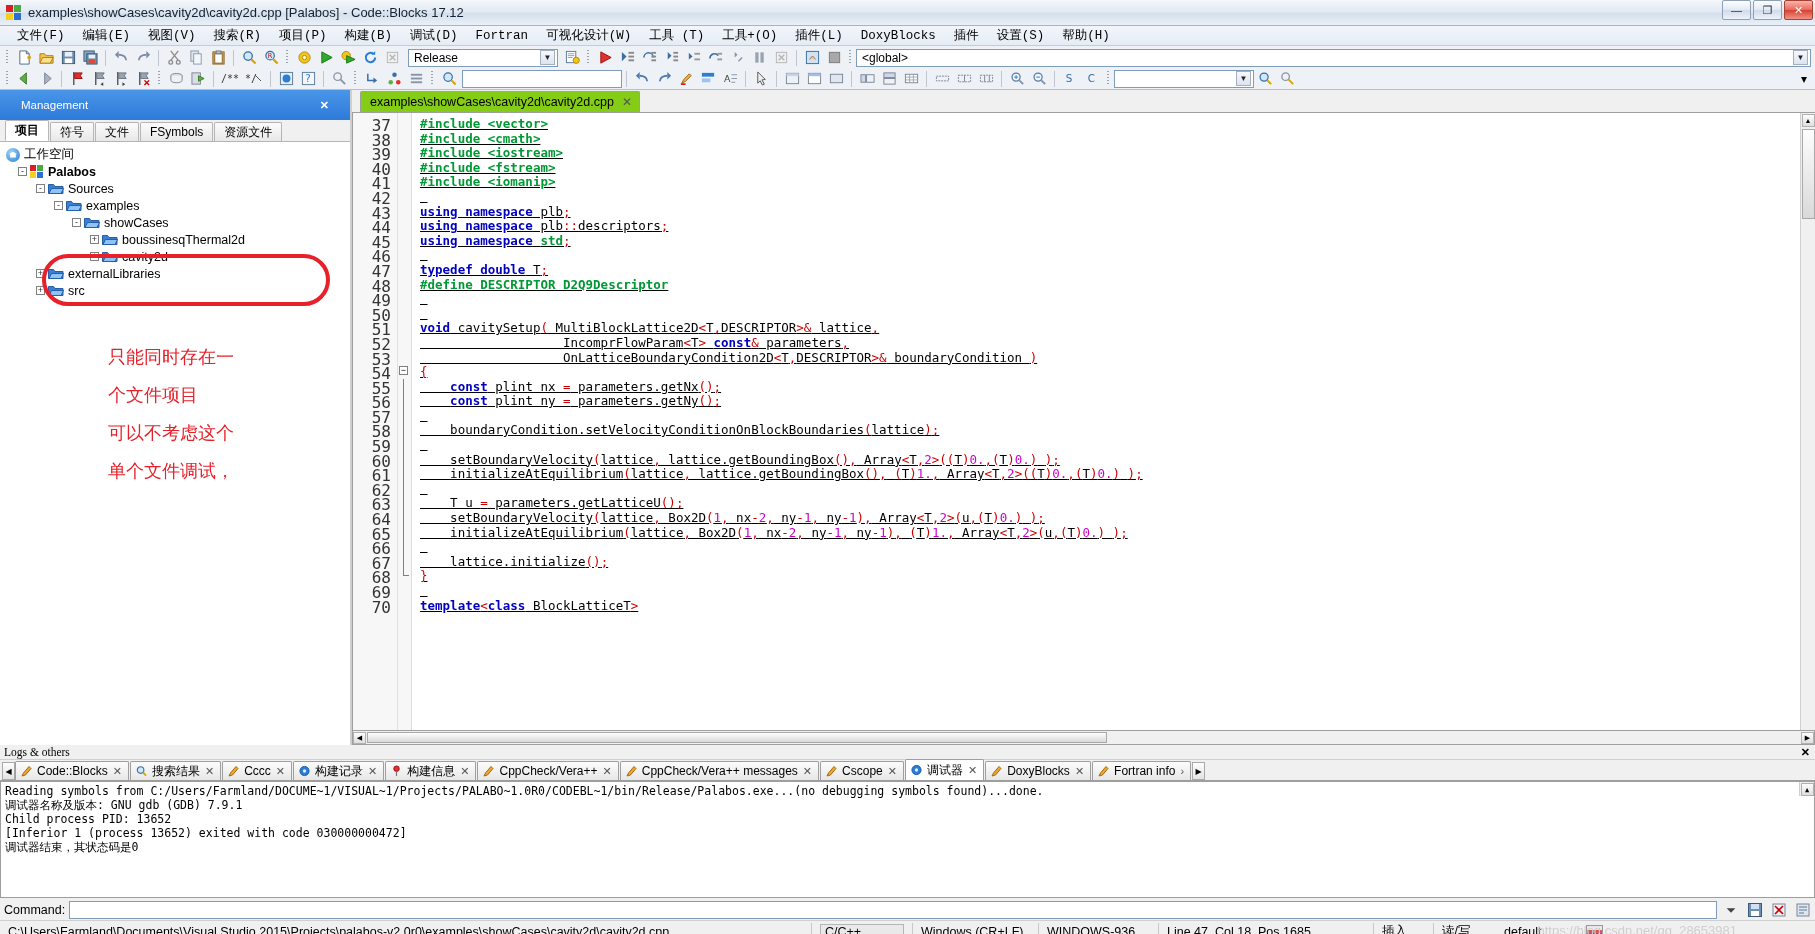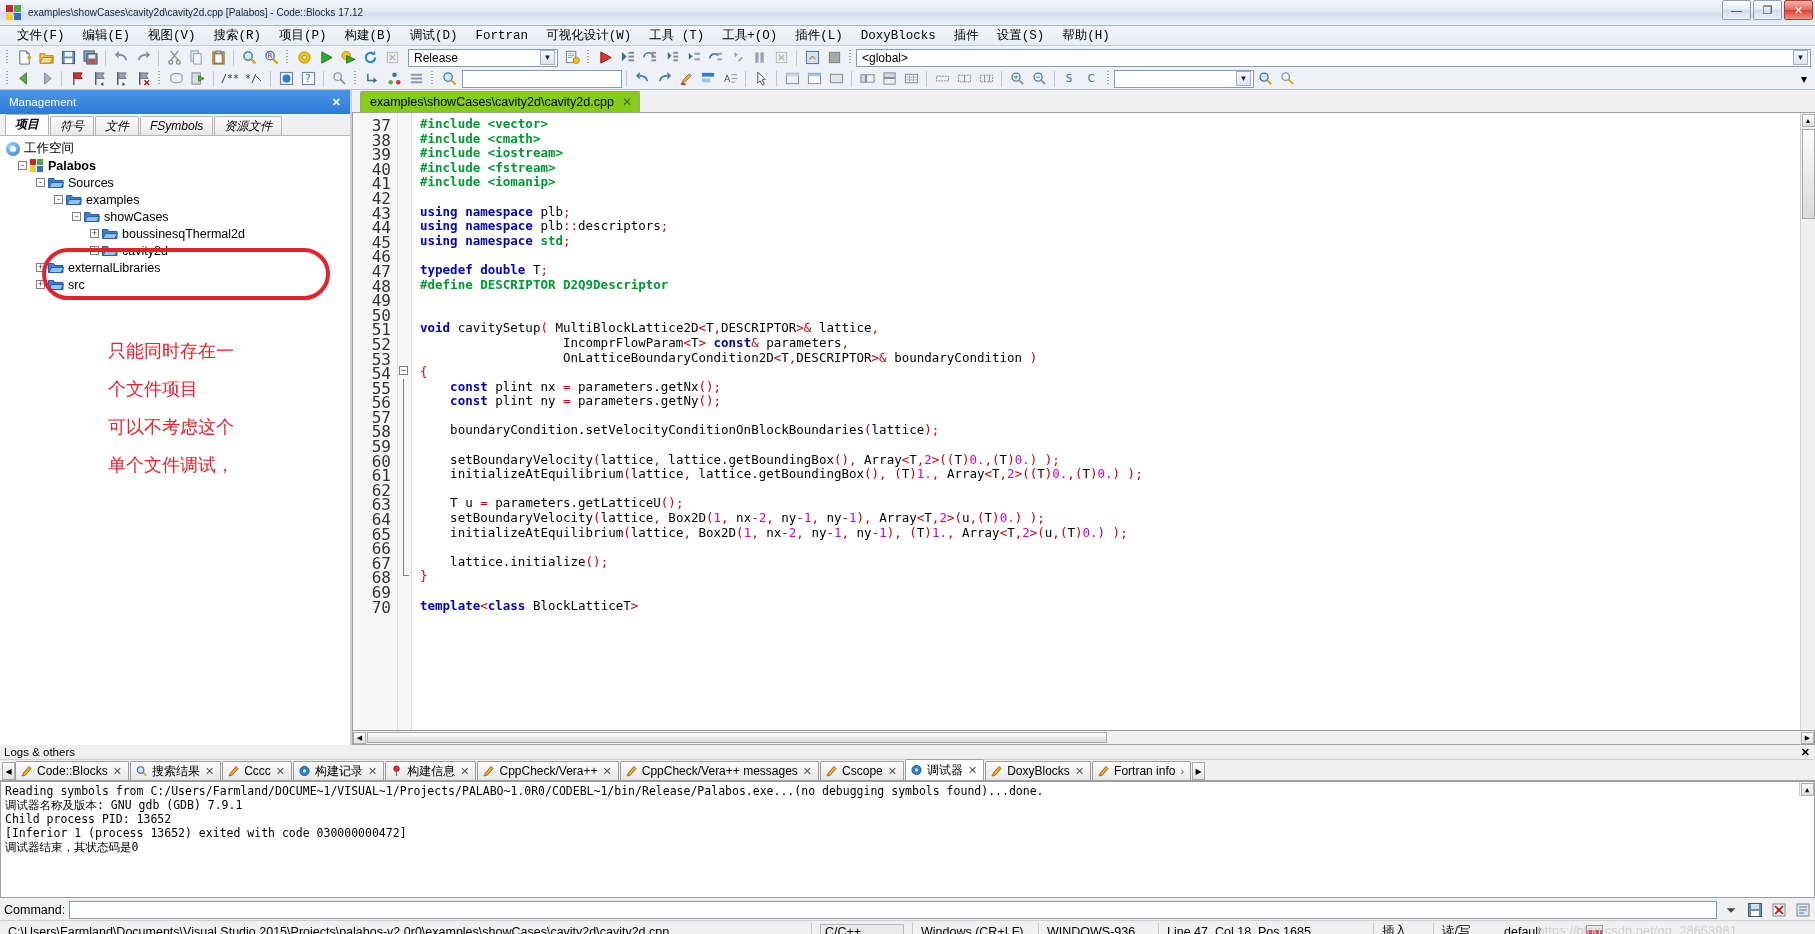--- a/index.html
+++ b/index.html
@@ -22,21 +22,21 @@
     display: flex; align-items: center;
     padding-left: 6px;
     position: relative;
   }
   .cb-logo { width:16px; height:16px; position:relative; margin-right:6px; flex:0 0 auto;}
   .cb-logo i { position:absolute; width:7px; height:7px; display:block;}
   .cb-logo i:nth-child(1){left:0;top:0;background:#d81f26;}
   .cb-logo i:nth-child(2){left:8px;top:0;background:#49a942;}
   .cb-logo i:nth-child(3){left:0;top:8px;background:#f4d018;}
   .cb-logo i:nth-child(4){left:8px;top:8px;background:#2b6fd4;}
-  .title-text { font-size:10px; color:#123; white-space:nowrap; }
+  .title-text { font-size:13px; color:#123; white-space:nowrap; }
   .winbtns { position:absolute; right:2px; top:0px; display:flex; gap:2px;}
   .winbtn {
     width:29px; height:20px;
     background: linear-gradient(to bottom,#fdfdfe,#e2e9f3 50%,#cfd9e8 51%,#eef3fa);
     border:1px solid #8da0b8; border-radius:2px;
     display:flex; align-items:center; justify-content:center;
     font-size:11px; color:#24334a;
   }
   .winbtn.close { background: linear-gradient(to bottom,#f8b4ab,#e8695a 50%,#d94030 51%,#f09487); border-color:#a54234; color:#fff;}
 
@@ -81,27 +81,27 @@
     font-size:8px;color:#223;
   }
   .tbox{ height:18px;border:1px solid #7f9db9;background:#fff;flex:0 0 auto;}
 
   
   .main { display:flex; height:655px; background:#d4d0c8; }
 
   
   .mgmt { width:352px; background:#f0f0f0; display:flex; flex-direction:column; border-right:2px solid #cfcfcf;}
   .mgmt-title {
-    height:24px;
+    height:30px;
     background:linear-gradient(to bottom,#4a96e8,#2d7ada);
     color:#fff; font-size:11.5px; display:flex; align-items:center;
-    padding:0 9px; justify-content:space-between;
+    padding:0 21px; justify-content:space-between;
   }
   .mgmt-title .x { font-size:11px; font-weight:bold; cursor:pointer;}
-  .mgmt-tabs { display:flex; align-items:flex-end; height:22px; padding-left:5px; background:#f0f0f0; border-bottom:1px solid #b5b5b5;font-style:italic;}
+  .mgmt-tabs { display:flex; align-items:flex-end; height:22px; padding-left:5px; background:#f0f0f0; border-bottom:1px solid #b5b5b5;}
   .mtab {
     height:19px; padding:0 9px; font-size:12px;
     background:linear-gradient(to bottom,#fbfbfb,#e8e8e8);
     border:1px solid #b5b5b5; border-bottom:none;
     display:flex;align-items:center; margin-right:1px;
     border-radius:2px 2px 0 0;
   }
   .mtab.active{ background:#fff; font-weight:bold; height:21px; border-bottom:1px solid #fff;}
   .tree { flex:1; background:#fff; position:relative; overflow:hidden; font-size:12.5px; padding:4px 0 0 6px;}
   .trow { display:flex; align-items:center; height:17px; white-space:nowrap; }
@@ -142,38 +142,38 @@
   .ed-body { flex:1; display:flex; background:#fff; border:1px solid #9e9e9e; border-right:none; overflow:hidden; position:relative;}
   .gutter { width:45px; background:#f7f7f7; border-right:1px solid #e0e0e0; text-align:right; padding-top:3px; flex:0 0 auto;}
   .gutter div{ height:14.6px; font-family:"DejaVu Sans Mono",monospace; font-size:16px; color:#333; padding-right:6px;}
   .foldcol { width:14px; background:#f7f7f7; border-right:1px solid #dcdcdc; padding-top:3px; flex:0 0 auto; position:relative;}
   .foldcol div{height:14.6px; position:relative;}
   .fold-box{position:absolute;left:1px;top:2px;width:9px;height:9px;border:1px solid #808080;background:#fff;
      display:flex;align-items:center;justify-content:center;font-size:9px;line-height:7px;}
   .fold-line{position:absolute;left:5px;top:0;width:1px;height:14.6px;background:#808080;}
   .fold-end{position:absolute;left:5px;top:0;width:6px;height:8px;border-left:1px solid #808080;border-bottom:1px solid #808080;}
   .code { flex:1; padding-top:3px; overflow:hidden; }
-  .code div{ height:14.6px; font-family:"DejaVu Sans Mono",monospace; font-size:12.5px; color:#000; white-space:pre; padding-left:8px;}
+  .code div{ height:14.6px; font-family:"DejaVu Sans Mono",monospace; font-size:12.5px; color:#000; white-space:pre; padding-left:8px;text-decoration:underline;}
   .kw{color:#0000c0;font-weight:bold;}
   .pp{color:#009933;font-weight:bold;}
   .op{color:#cc0000;}
   .num{color:#cc00cc;}
   .br{color:#cc0000;}
 
   .ed-hscroll{ height:14px; background:#f0f0f0; border:1px solid #9e9e9e; border-top:none; display:flex; align-items:center; position:relative;}
   .hs-arrow{width:13px;height:12px;display:flex;align-items:center;justify-content:center;font-size:7px;background:linear-gradient(to bottom,#fdfdfd,#dfdfdf);border:1px solid #b0b0b0;}
   .hs-thumb{position:absolute;left:14px;top:1px;height:11px;background:linear-gradient(to bottom,#fdfdfd,#d9d9d9);border:1px solid #a8a8a8;}
   .vscroll { width:15px; background:#f0f0f0; border-left:1px solid #cfcfcf; flex:0 0 auto; display:flex; flex-direction:column; align-items:center;}
   .vs-arrow{width:13px;height:13px;display:flex;align-items:center;justify-content:center;font-size:7px;background:linear-gradient(to bottom,#fdfdfd,#dfdfdf);border:1px solid #b0b0b0;margin-top:1px;}
   .vs-thumb{width:13px;height:90px;background:linear-gradient(to bottom,#fdfdfd,#d9d9d9);border:1px solid #a8a8a8;margin-top:2px;}
 
   
   .logs { height:175px; background:#f0f0f0; display:flex; flex-direction:column; position:relative; }
   .logs-title{ height:15px; font-size:11.5px; padding-left:4px; display:flex;align-items:center;justify-content:space-between;
-     background:#f0f0f0; border-bottom:1px solid #cfcfcf;}
+     background:#f0f0f0; border-bottom:1px solid #cfcfcf;font-family:Liberation Serif, serif;}
   .logs-title .x{font-weight:bold;font-size:11px;padding-right:5px;}
   .logtabs{ height:21px; display:flex; align-items:flex-end; border-bottom:1px solid #9e9e9e; background:#f0f0f0; padding-left:2px;}
   .ltnav{width:13px;height:18px;display:flex;align-items:center;justify-content:center;font-size:8px;background:linear-gradient(to bottom,#fdfdfd,#e4e4e4);border:1px solid #a9a9a9;}
   .ltab{ height:19px; display:flex;align-items:center;gap:5px; padding:0 6px 0 5px; font-size:12px;
      background:linear-gradient(to bottom,#fcfcfc,#e7e7e7); border:1px solid #9e9e9e; border-bottom:none; margin-right:1px; border-radius:2px 2px 0 0; white-space:nowrap;}
   .ltab.active{ background:#fff; font-weight:normal; height:21px; }
   .ltab .x{ color:#555; font-size:11px;}
   .licon{ width:11px;height:12px; flex:0 0 auto;}
   .logarea{ flex:1; background:#fff; border:1px solid #9e9e9e; margin:0; overflow:hidden; position:relative;
      font-family:"DejaVu Sans Mono",monospace; font-size:11.5px; padding:2px 0 0 4px;}

